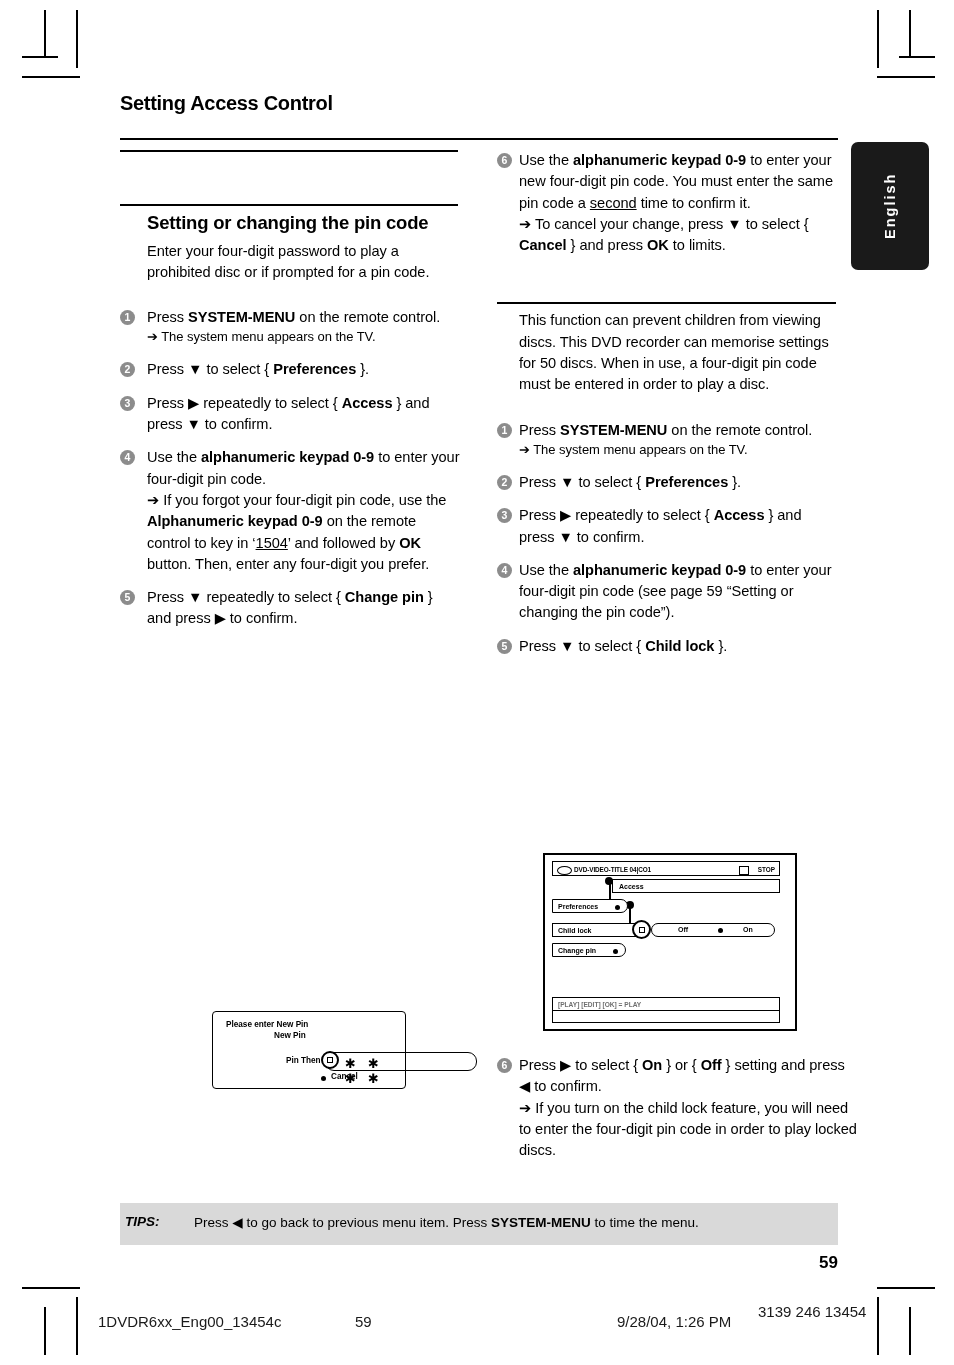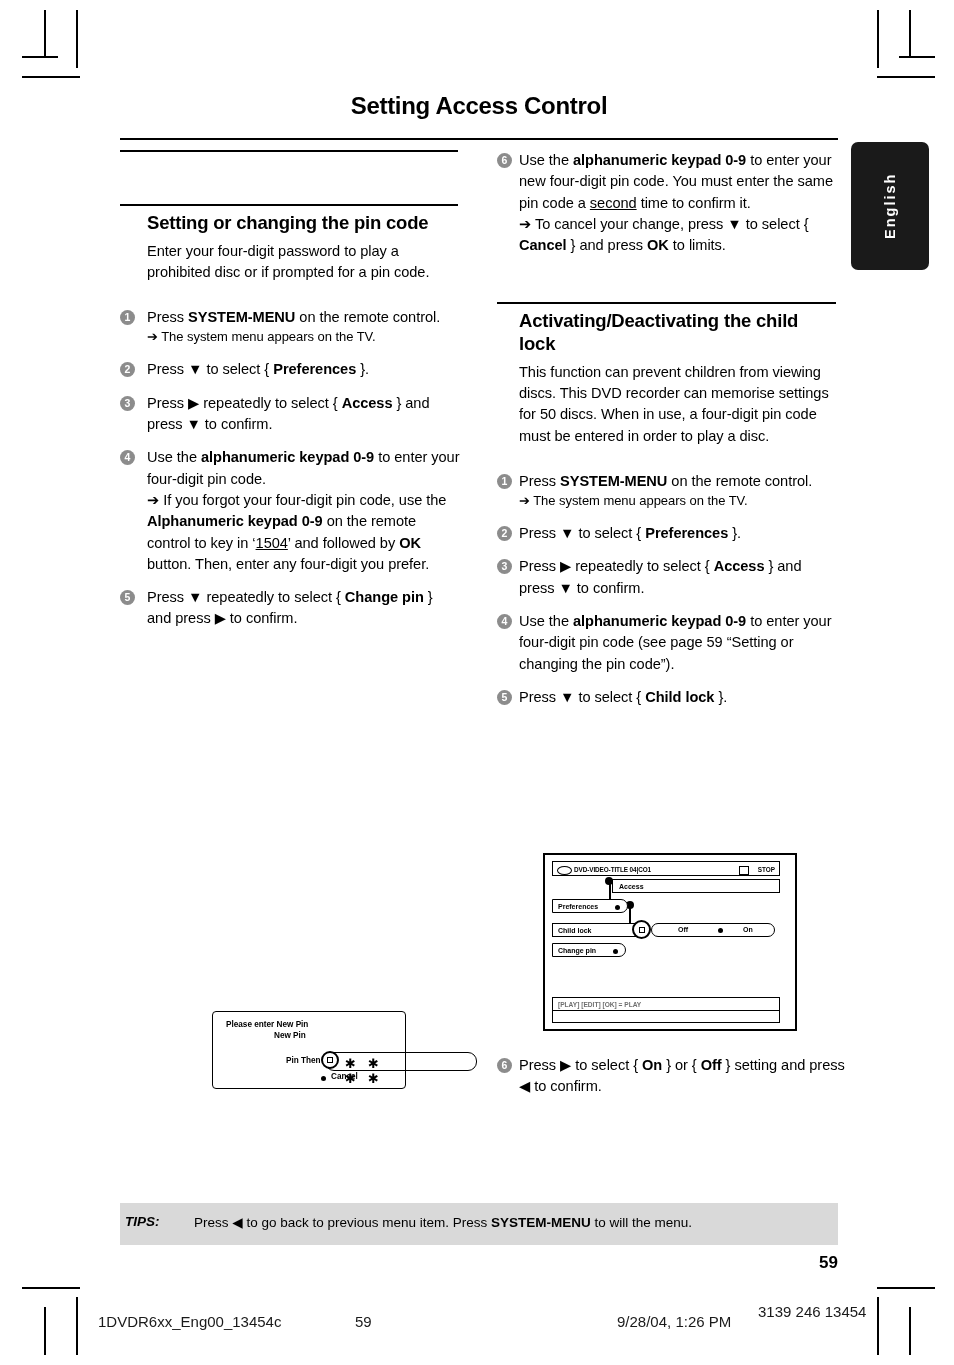--- a/index.html
+++ b/index.html
@@ -18,22 +18,22 @@
 
   
   .crop { position: absolute; background: #000; }
 
   
   #page-title {
     position: absolute;
     left: 120px;
     top: 92px;
     width: 718px;
-    text-align: center;
-    font-size: 24px;
+    text-align: left;
+    font-size: 20px;
     font-weight: bold;
     letter-spacing: -0.3px;
     color: #000;
   }
   #title-rule {
     position: absolute;
     left: 120px;
     top: 138px;
     width: 718px;
     height: 2px;
@@ -372,21 +372,20 @@
 
   <div class="step" style="margin-bottom:0;">
     <span class="num">6</span>
     <span><span>Use the </span><b>alphanumeric keypad 0-9</b><span> to enter your new four-digit pin code. You must enter the same pin code a </span><u>second</u><span> time to confirm it.</span></span>
     <span class="sub"><span>➔ To cancel your change, press ▼ to select { </span><b>Cancel</b><span> } and press </span><b>OK</b><span> to limits.</span></span>
   </div>
 
   <div class="gap-lg"></div>
 
   <div class="sec-rule"></div>
-  <h2 class="sec-head">Activating/Deactivating the child lock</h2>
   <p class="body">This function can prevent children from viewing discs.  This DVD recorder can memorise settings for 50 discs.  When in use, a four-digit pin code must be entered in order to play a disc.</p>
 
   <div class="gap-md"></div>
 
   <div class="step">
     <span class="num">1</span>
     <span><span>Press </span><b>SYSTEM-MENU</b><span> on the remote control.</span></span>
     <span class="sub arrow">➔ The system menu appears on the TV.</span>
   </div>
 
@@ -454,25 +453,26 @@
   <div id="tv-statusbar">
     <div id="tv-status-text">[PLAY] [EDIT] [OK] = PLAY</div>
   </div>
   <div id="tv-statusbar2"></div>
 
 </div>
 
 <div class="step" style="position:absolute; left:497px; top:1055px; width:340px; padding-left:22px; margin:0;">
   <span class="num">6</span>
   <span><span>Press ▶ to select { </span><b>On</b><span> } or { </span><b>Off</b><span> } setting and press ◀  to confirm.</span></span>
+  <span class="sub">➔ If you turn on the child lock feature, you will need to enter the four-digit pin code in order to play locked discs.</span>
 </div>
 
 <div id="tips-bar">
   <div id="tips-label">TIPS:</div>
-  <div id="tips-text"><span>Press ◀ to go back to previous menu item.  Press </span><b>SYSTEM-MENU</b><span> to will the menu.</span></div>
+  <div id="tips-text"><span>Press ◀ to go back to previous menu item.  Press </span><b>SYSTEM-MENU</b><span> to time the menu.</span></div>
 </div>
 
 <div id="page-number">59</div>
 
 <div class="pf" id="pf-file">1DVDR6xx_Eng00_13454c</div>
 <div class="pf" id="pf-page">59</div>
 <div class="pf" id="pf-date">9/28/04, 1:26 PM</div>
 <div class="pf" id="pf-code">3139 246 13454</div>
 
 </body></html>

